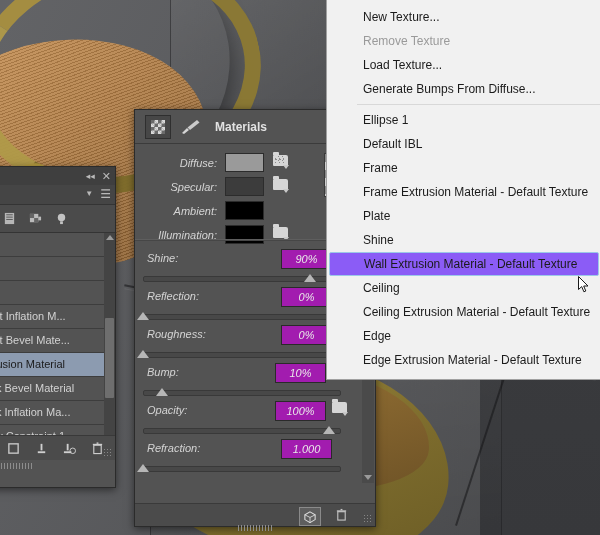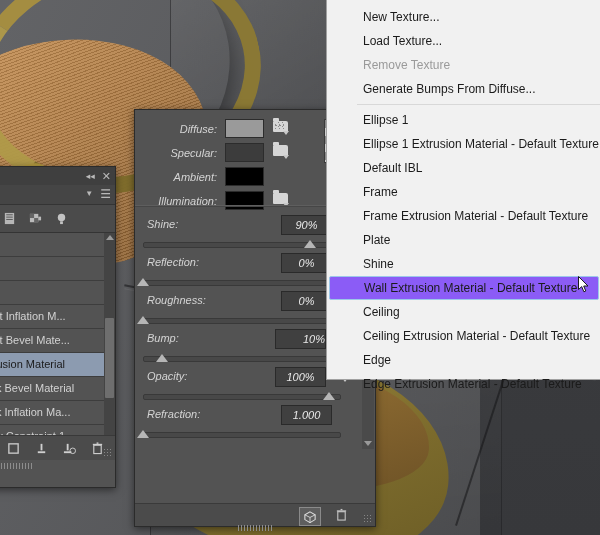--- a/index.html
+++ b/index.html
@@ -128,21 +128,21 @@
     position:absolute;left:6px;top:3px;width:32px;height:36px;border-radius:50%;
     background:radial-gradient(circle at 34% 28%,#ffffff 0%,#e3e3e3 35%,#b9b9b9 65%,#8e8e8e 100%);
   }
   .divider{position:absolute;left:0;right:0;height:1px;background:#464646;border-top:1px solid #5e5e5e;}
 
   .sliderblock{position:absolute;left:0;top:0;width:229px;}
   .srow{position:relative;height:24px;}
   .slabel{position:absolute;left:12px;top:4px;color:#d4d4d4;font-size:11px;}
   .sval{
     position:absolute;top:1px;width:49px;height:18px;line-height:18px;
-    background:#404040;border:1px solid #2a2a2a;color:#e8e8e8;font-size:11px;text-align:center;
+    background:#a21caf;border:1px solid #2a2a2a;color:#e8e8e8;font-size:11px;text-align:center;
   }
   .strack{position:absolute;left:8px;height:4px;width:196px;background:#484848;border:1px solid #393939;border-radius:2px;}
   .sthumb{position:absolute;width:0;height:0;border-left:6px solid transparent;border-right:6px solid transparent;border-bottom:8px solid #b6b6b6;}
   .p-scroll{position:absolute;right:1px;top:0;width:12px;bottom:0;background:#4a4a4a;}
   .p-thumb{position:absolute;right:2px;top:4px;width:9px;height:165px;background:#767676;border-radius:1px;}
   .p-down{position:absolute;right:2px;bottom:3px;width:0;height:0;border-left:4px solid transparent;border-right:4px solid transparent;border-top:5px solid #9a9a9a;}
   .prop-foot{position:absolute;left:0;right:0;bottom:0;height:22px;background:#4b4b4b;border-top:1px solid #3a3a3a;}
   .foot-ic{position:absolute;top:3px;}
   .grip{
     position:absolute;right:2px;bottom:2px;width:10px;height:10px;
@@ -263,20 +263,30 @@
         <rect x="3" y="4" width="8" height="9" fill="none" stroke="#cfcfcf" stroke-width="1.2"></rect>
         <rect x="2" y="2.5" width="10" height="1.4" fill="#cfcfcf"></rect>
           <rect x="6" y="1" width="2" height="1.5" fill="#cfcfcf"></rect>
       </svg>
       <div class="grip"></div>
       <div class="hgrip" style="left:52px;bottom:-9px;"></div>
     </div>
   </div>
 
   <div class="ps-panel" id="props">
+    <div class="prop-head">
+      <div class="hbtn">
+          <div class="checker"></div>
+        </div>
+      <svg width="22" height="16" viewBox="0 0 22 16">
+        <path d="M2 14 L7 9 L9 11 L4 15 Z" fill="#d4d4d4"></path>
+        <path d="M7.5 8.5 L17 1 L19.5 3.5 L10 11 Z" fill="#cacaca"></path>
+      </svg>
+      <span class="title">Materials</span>
+    </div>
 
     <div class="prop-body">
       <div class="colorblock" id="colorblock">
           <div class="crow">
             <div class="clabel">Diffuse:</div>
             <div class="swatch" style="background: rgb(154, 154, 154);"></div>
             <div class="foldbtn">
               <div class="folder" style="background: rgb(214, 214, 214);">
                 <div style="position: absolute; left: 2px; top: 1px; width: 9px; height: 7px; background-image: linear-gradient(45deg, rgb(138, 138, 138) 25%, transparent 25%, transparent 75%, rgb(138, 138, 138) 75%); background-size: 4px 4px;"></div>
                 <div class="caret"></div>
@@ -338,21 +348,21 @@
               <div class="sval" style="left: 146px;">0%</div>
             </div>
             <div style="position: relative; height: 14px;">
               <div class="strack" style="top: 4px;"></div>
               <div class="sthumb" style="left: 2px; top: 2px;"></div>
             </div>
           </div>
           <div>
             <div class="srow">
               <div class="slabel">Bump:</div>
-              <div class="sval" style="left: 140px; text-align: right;">10%</div>
+              <div class="sval" style="left: 140px;">10%</div>
               <div style="position: absolute; left: 197px; top: 2px;">
                 <div class="folder">
                   <div class="caret"></div>
                 </div>
               </div>
             </div>
             <div style="position: relative; height: 14px;">
               <div class="strack" style="top: 4px;"></div>
               <div class="sthumb" style="left: 20.6px; top: 2px;"></div>
             </div>
@@ -404,26 +414,25 @@
       </svg>
       <div class="grip"></div>
       <div class="hgrip"></div>
     </div>
   </div>
 
   <div id="menu">
     <div class="gutter"></div>
     <div id="menuitems" style="position:relative;padding-top:5px;">
         <div class="mi"><span>New Texture...</span></div>
+        <div class="mi disabled"><span>Remove Texture</span></div>
         <div class="mi"><span>Load Texture...</span></div>
-        <div class="mi disabled"><span>Remove Texture</span></div>
         <div class="mi"><span>Generate Bumps From Diffuse...</span></div>
         <div class="msep"></div>
         <div class="mi"><span>Ellipse 1</span></div>
-        <div class="mi"><span>Ellipse 1 Extrusion Material - Default Texture</span></div>
         <div class="mi"><span>Default IBL</span></div>
         <div class="mi"><span>Frame</span></div>
         <div class="mi"><span>Frame Extrusion Material - Default Texture</span></div>
         <div class="mi"><span>Plate</span></div>
         <div class="mi"><span>Shine</span></div>
         <div class="mi hover"><span>Wall Extrusion Material - Default Texture</span></div>
         <div class="mi"><span>Ceiling</span></div>
         <div class="mi"><span>Ceiling Extrusion Material - Default Texture</span></div>
         <div class="mi"><span>Edge</span></div>
         <div class="mi"><span>Edge Extrusion Material - Default Texture</span></div>

